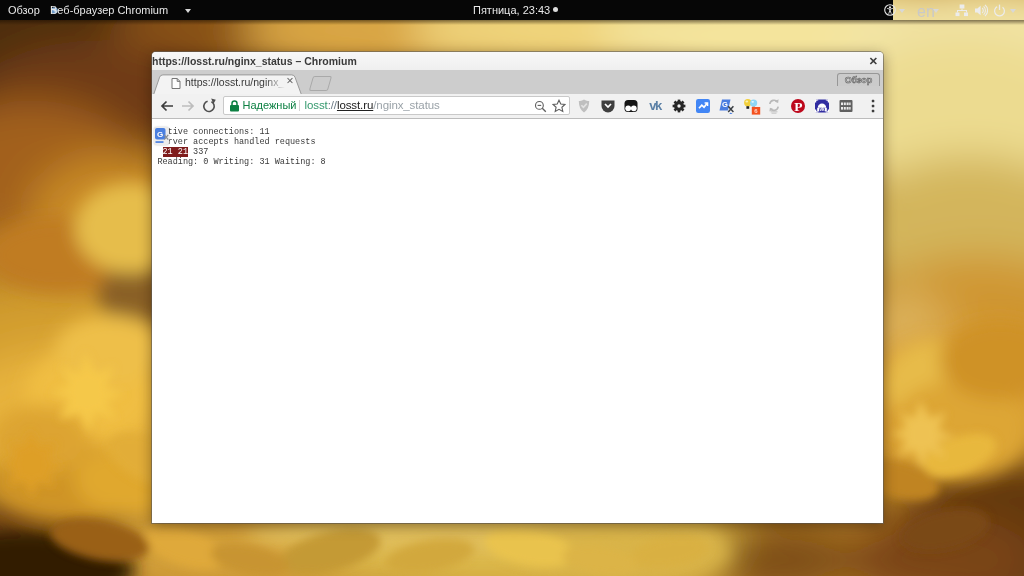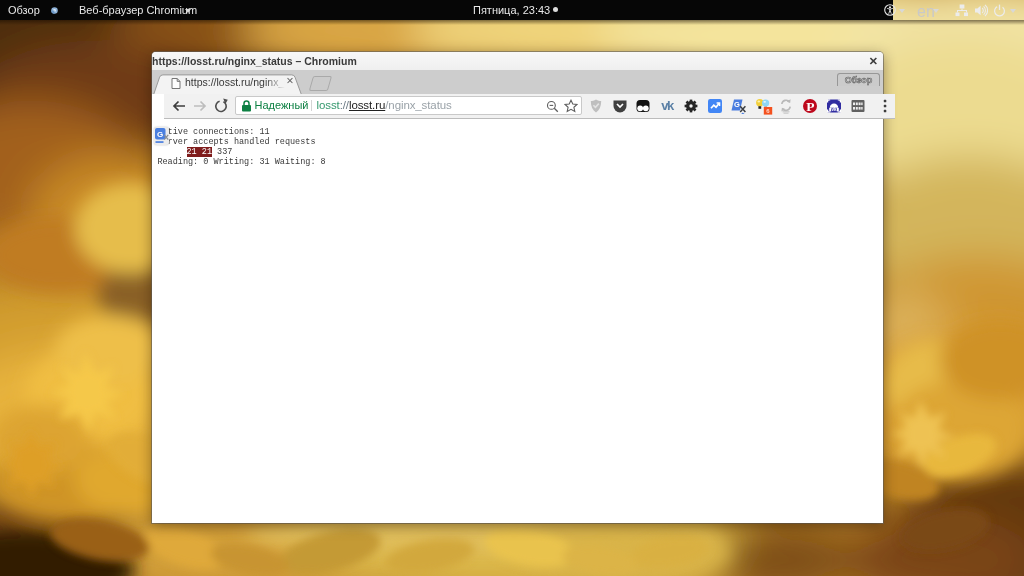--- a/index.html
+++ b/index.html
@@ -14,29 +14,29 @@
 #titlebar{position:absolute;left:0;top:0;width:731px;height:18px;background:linear-gradient(#f8f8f8,#efefef);border-radius:4px 4px 0 0;}
 #title{position:absolute;left:0;top:2.5px;width:731px;text-align:left;font-size:10.5px;font-weight:bold;color:#3a3a3a;}
 #wclose{position:absolute;right:5px;top:3.2px;font-size:11px;font-weight:bold;color:#3d3d3d;}
 #tabbar{position:absolute;left:0;top:18px;width:731px;height:24px;background:#cdcdcd;}
 #tabsvg{position:absolute;left:0;top:0;}
 #favicon{position:absolute;left:19px;top:7.5px;}
 #tabtitle{position:absolute;left:33px;top:5.5px;font-size:10.5px;color:#383838;width:100px;white-space:nowrap;overflow:hidden;-webkit-mask-image:linear-gradient(90deg,#000 80%,transparent);}
 #tabclose{position:absolute;left:134px;top:5px;font-size:9.5px;color:#666;}
 #newtab{position:absolute;left:159px;top:6px;width:17px;height:12.5px;transform:skewX(-16deg);background:#cbcbcb;border:1px solid #a9a9a9;border-radius:2px;}
 #profbtn{position:absolute;left:685px;top:2.5px;width:41px;height:12.5px;background:#cbcbcb;border:1px solid #979797;border-radius:3px 3px 0 0;border-bottom:none;text-align:center;font-weight:bold;color:transparent;-webkit-text-stroke:.55px #5c5c5c;line-height:13px;font-size:9px;}
-#toolbar{position:absolute;left:0;top:42px;width:731px;height:24px;background:#f1f1f1;border-bottom:1px solid #bcbcbc;margin-left:12px;}
+#toolbar{position:absolute;left:0;top:42px;width:731px;height:24px;background:#f1f1f1;border-bottom:1px solid #bcbcbc;}
 .ticn{position:absolute;top:4px;}
 #addrbar{position:absolute;left:70.5px;top:2px;width:345px;height:17px;background:#fff;border:1px solid #c9c9c9;border-radius:2px;}
 #addrbar .sep{position:absolute;left:75.5px;top:2.5px;width:1px;height:11px;background:#d4d4d4;}
 #secure{position:absolute;left:19px;top:2px;font-size:11px;color:#0d8043;}
 #urltxt{position:absolute;left:81px;top:1.5px;font-size:11.5px;white-space:nowrap;letter-spacing:-0.1px;}
 #content{position:absolute;left:0;top:67px;width:731px;height:404px;background:#fff;}
 #pre{position:absolute;left:5.4px;top:8.9px;margin:0;font-family:"Liberation Mono",monospace;font-size:8.5px;line-height:9.9px;color:#3a3a3a;white-space:pre;}
-#pre .sel{background:#7f1d1d;color:#fff;margin-left:24px;}
+#pre .sel{background:#7f1d1d;color:#fff;}
 #trbadge{position:absolute;left:1.6px;top:7.6px;width:15px;height:18px;background:#ececec;border-radius:3px;box-shadow:0 0 2px rgba(0,0,0,.25);}
 </style></head>
 <body>
 <div id="stage">
 <svg id="bg" width="1024" height="576" viewBox="0 0 1024 576">
   <defs>
     <filter id="b20" x="-80%" y="-80%" width="260%" height="260%">
           <feGaussianBlur stdDeviation="20"></feGaussianBlur>
         </filter>
     <filter id="b9" x="-80%" y="-80%" width="260%" height="260%">
@@ -108,21 +108,21 @@
   </g>
 </svg>
 
 <div id="topbar">
   <span class="t" style="left:8px;">Обзор</span>
   <svg class="t" style="left:50.5px;top:7px;" width="7" height="7" viewBox="0 0 12 12">
         <circle cx="6" cy="6" r="5.6" fill="#8fb3d9"></circle>
         <circle cx="6" cy="6" r="2.4" fill="#dde9f4"></circle>
         <path d="M.4 6 A5.6 5.6 0 0 0 6 11.6 L6 6 Z" fill="#6d99c8"></path>
       </svg>
-  <span class="t" style="left:79px;">Веб-браузер Chromium</span>
+  <span class="t" style="left:50px;">Веб-браузер Chromium</span>
   <div class="tri" style="left:185px;top:8.5px;"></div>
   <span class="t" style="left:473px;">Пятница, 23:43</span>
   <span class="t" style="left:553px;top:7px;width:5px;height:5px;background:#dcdcdc;border-radius:50%;"></span>
 
   <svg class="t" style="left:884px;top:4px;" width="12" height="12" viewBox="0 0 12 12">
         <circle cx="6" cy="6" r="5.3" fill="none" stroke="#e6e6e6" stroke-width="1.1"></circle>
         <circle cx="6" cy="3.4" r="1.1" fill="#e6e6e6"></circle>
         <path d="M3 4.7 L5.3 5.4 L5.3 6.8 L4.3 9.6 L5 9.9 L6 7.4 L7 9.9 L7.7 9.6 L6.7 6.8 L6.7 5.4 L9 4.7 L8.8 4 L6 4.7 L3.2 4 Z" fill="#e6e6e6"></path>
       </svg>
   <div class="tri" style="left:899px;top:8.5px;"></div>

